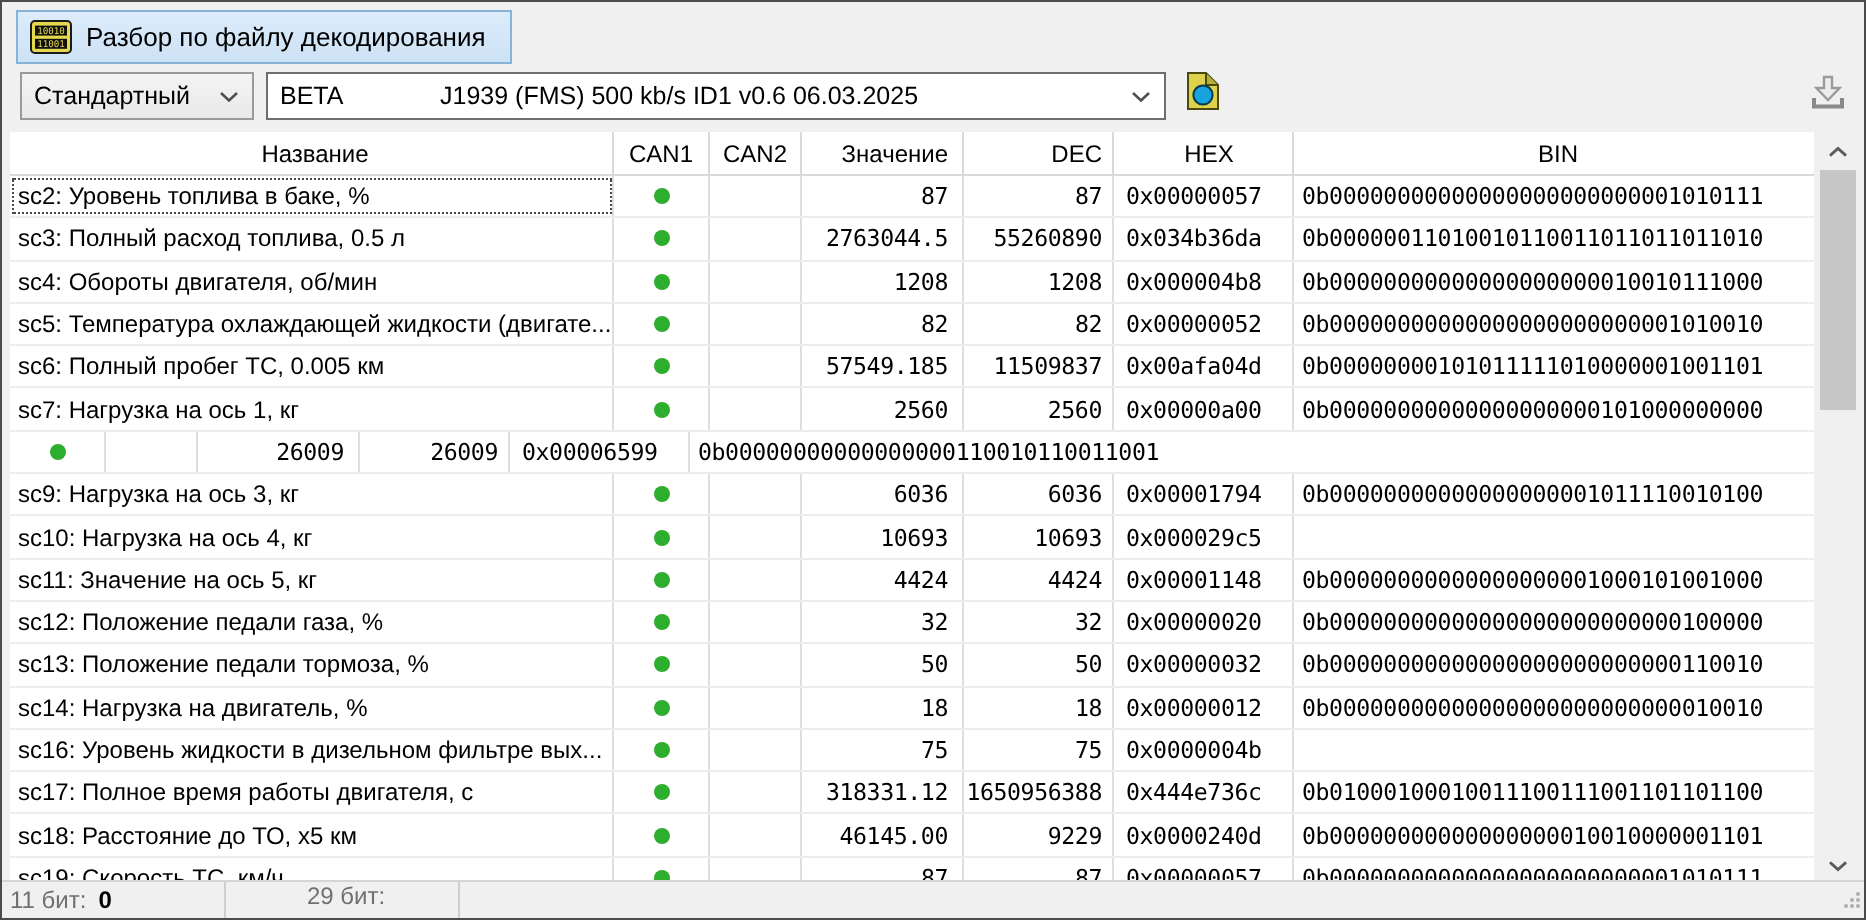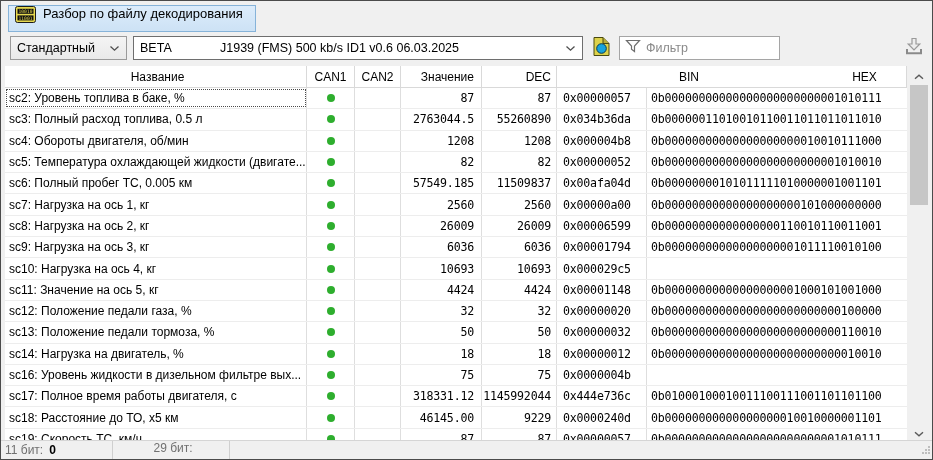--- a/index.html
+++ b/index.html
@@ -6,21 +6,21 @@
   html,body { background:#888; }
   body { font-family:"Liberation Sans", sans-serif; }
   .window{
     width:933px; height:460px; background:#f0f0f0;
     border:1px solid #4b4b4b; display:flex; flex-direction:column;
     position:relative; overflow:hidden;
   }
   
   .tabbar{ height:31px; padding:3px 0 0 7px; display:flex; align-items:flex-end; }
   .tab{
-    height:27px; display:flex; align-items:flex-start; gap:7px; padding:0 12px 0 6px;
+    height:27px; display:flex; align-items:center; gap:7px; padding:0 12px 0 6px;
     background:linear-gradient(var(--tab-active-bg,#dcecfb), #cde2f5);
     border:1px solid var(--tab-active-border,#86b3d9);
     font-size:13px; color:#000; cursor:default;
   }
   .tab-icon svg{ display:block; }
   
   .toolbar{ height:32px; display:flex; align-items:center; padding:0 6px 0 9px; gap:6px; flex:0 0 auto; }
   .combo{
     height:24px; display:flex; align-items:center; border:1px solid #9a9a9a;
     background:linear-gradient(#f4f4f4,#e9e9e9); font-size:12.5px; padding:0 6px; cursor:default;
@@ -123,49 +123,41 @@
     </div>
     <div class="icon-btn">
       <span>
         <svg width="19" height="21" viewBox="0 0 19 21">
           <path d="M2 1.5 h9 l6 6 v12 h-15 z" fill="#ddd24a" stroke="#4a4a10"></path>
           <path d="M11 1.5 v6 h6" fill="#b8ae3a" stroke="#4a4a10"></path>
           <circle cx="9.5" cy="12.5" r="4.8" fill="#17a3dd" stroke="#0a3a50"></circle>
         </svg>
       </span>
     </div>
-    <div class="filterbox">
-      <span>
-        <svg width="16" height="14" viewBox="0 0 16 14">
-            <path d="M1.5 1.5 h13 l-5 5.5 v5.5 l-3 -2.4 v-3.1 z" fill="#fdfdfd" stroke="#6e6e6e" stroke-width="1.2"></path>
-          </svg>
-      </span>
-      <input type="text" placeholder="Фильтр" style="">
-    </div>
     <div class="tb-spacer"></div>
     <div class="icon-btn">
       <span>
         <svg width="20" height="18" viewBox="0 0 20 18">
           <path d="M8 1.5 h4 v5.5 h3.8 l-5.8 6 -5.8 -6 h3.8 z" fill="#ededed" stroke="#9a9a9a" stroke-width="1.2"></path>
           <path d="M3 12 v4.3 h14 v-4.3" fill="none" stroke="#8a8a8a" stroke-width="2"></path>
         </svg>
       </span>
     </div>
   </div>
 
   <div class="table-area">
     <div class="table">
       <div class="thead">
         <div class="hcell c-name">Название</div>
         <div class="hcell c-can">CAN1</div>
         <div class="hcell c-can c-can2">CAN2</div>
         <div class="hcell c-val">Значение</div>
         <div class="hcell c-dec">DEC</div>
+        <div class="hcell c-hex">HEX</div>
         <div class="hcell c-bin">BIN</div>
-        <div class="hcell c-hex">HEX</div>
       </div>
       <div class="tbody">
           <div class="trow">
             <div class="cell c-name">sc2: Уровень топлива в баке, %</div>
             <div class="cell c-can">
               <span class="dot"></span>
             </div>
             <div class="cell c-can c-can2"></div>
             <div class="cell c-val">87</div>
             <div class="cell c-dec">87</div>
@@ -221,21 +213,20 @@
             <div class="cell c-can">
               <span class="dot"></span>
             </div>
             <div class="cell c-can c-can2"></div>
             <div class="cell c-val">2560</div>
             <div class="cell c-dec">2560</div>
             <div class="cell c-hex">0x00000a00</div>
             <div class="cell c-bin">0b00000000000000000000101000000000</div>
           </div>
           <div class="trow">
-            <div class="cell c-name">sc8: Нагрузка на ось 2, кг</div>
             <div class="cell c-can">
               <span class="dot"></span>
             </div>
             <div class="cell c-can c-can2"></div>
             <div class="cell c-val">26009</div>
             <div class="cell c-dec">26009</div>
             <div class="cell c-hex">0x00006599</div>
             <div class="cell c-bin">0b00000000000000000110010110011001</div>
           </div>
           <div class="trow">
@@ -313,21 +304,21 @@
             <div class="cell c-dec">75</div>
             <div class="cell c-hex">0x0000004b</div>
           </div>
           <div class="trow">
             <div class="cell c-name">sc17: Полное время работы двигателя, с</div>
             <div class="cell c-can">
               <span class="dot"></span>
             </div>
             <div class="cell c-can c-can2"></div>
             <div class="cell c-val">318331.12</div>
-            <div class="cell c-dec">1145992044</div>
+            <div class="cell c-dec">1650956388</div>
             <div class="cell c-hex">0x444e736c</div>
             <div class="cell c-bin">0b01000100010011100111001101101100</div>
           </div>
           <div class="trow">
             <div class="cell c-name">sc18: Расстояние до ТО, х5 км</div>
             <div class="cell c-can">
               <span class="dot"></span>
             </div>
             <div class="cell c-can c-can2"></div>
             <div class="cell c-val">46145.00</div>

